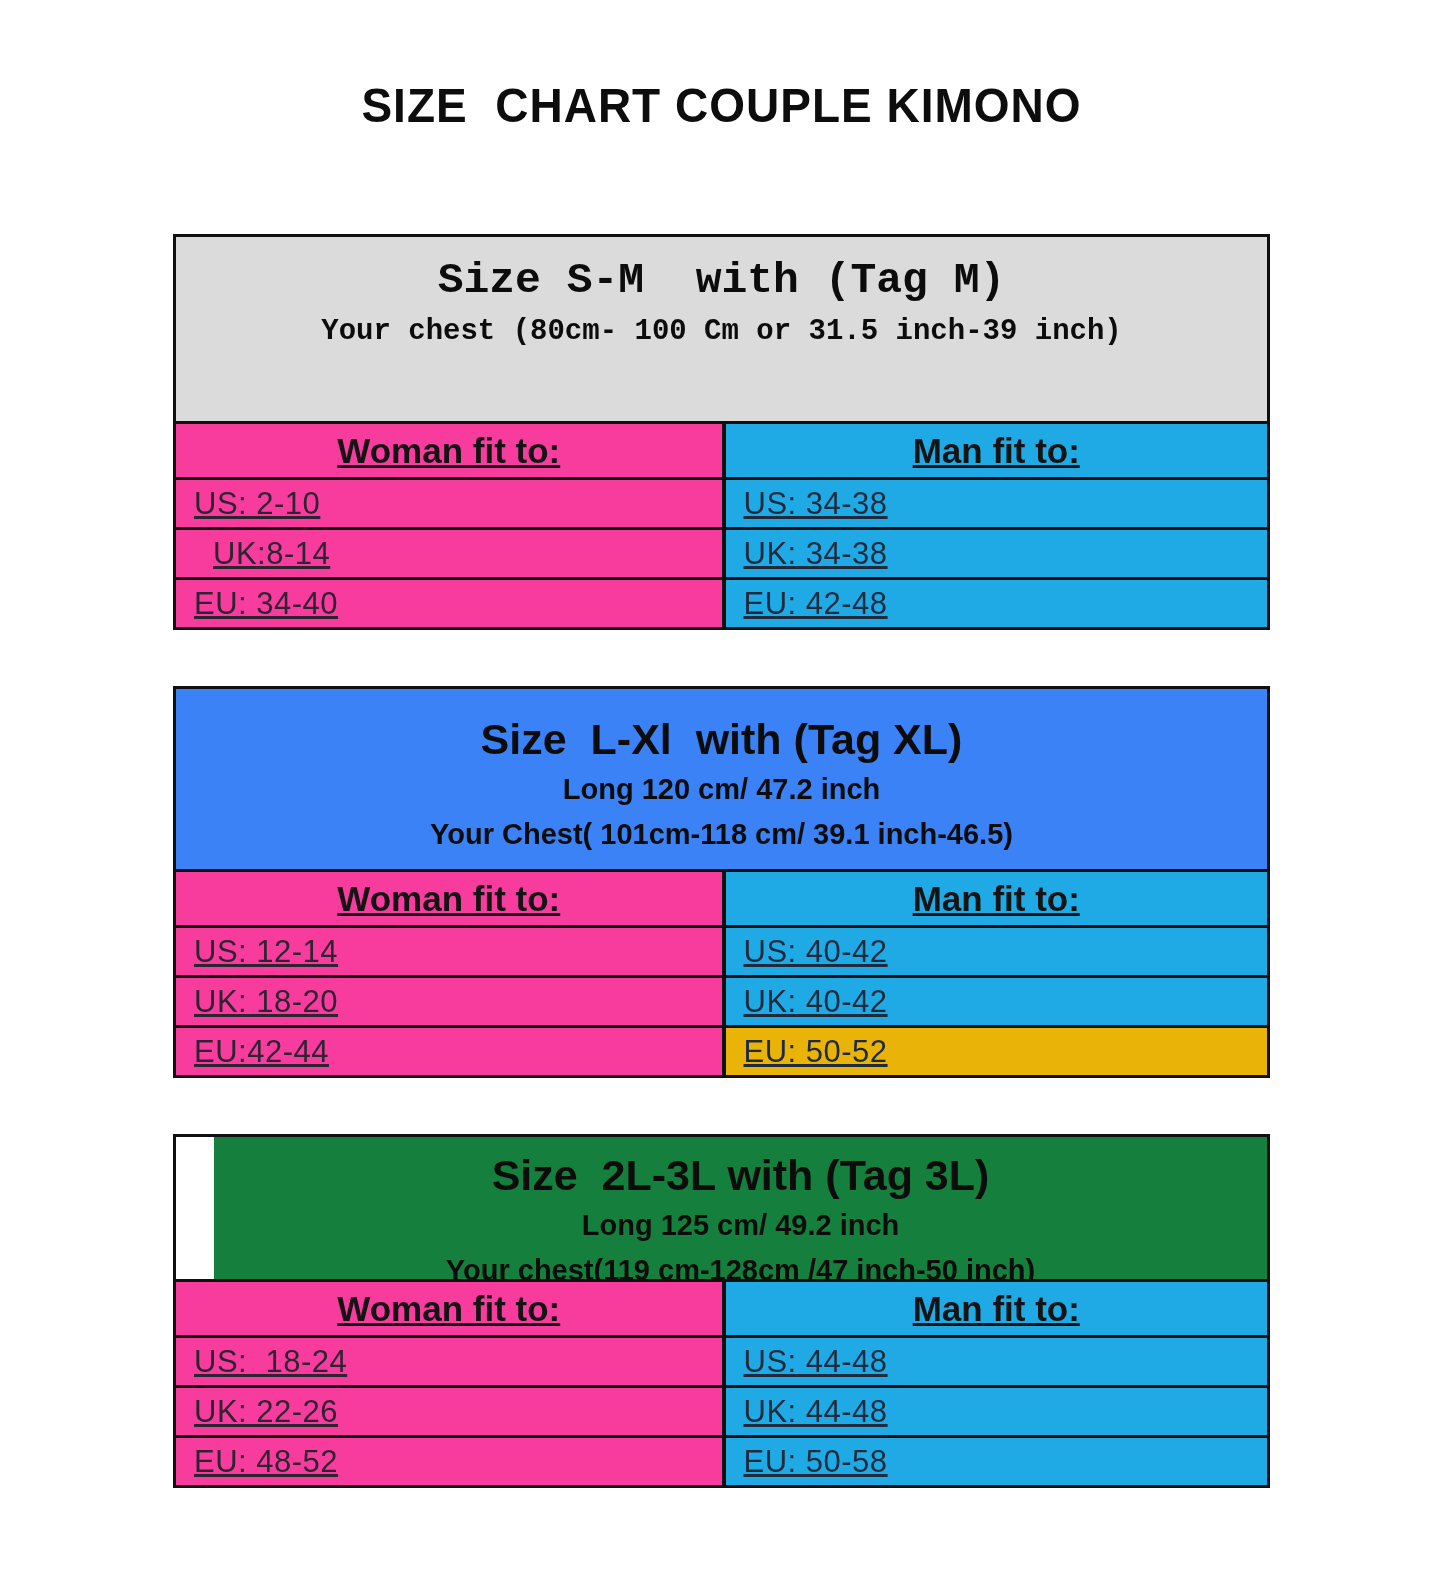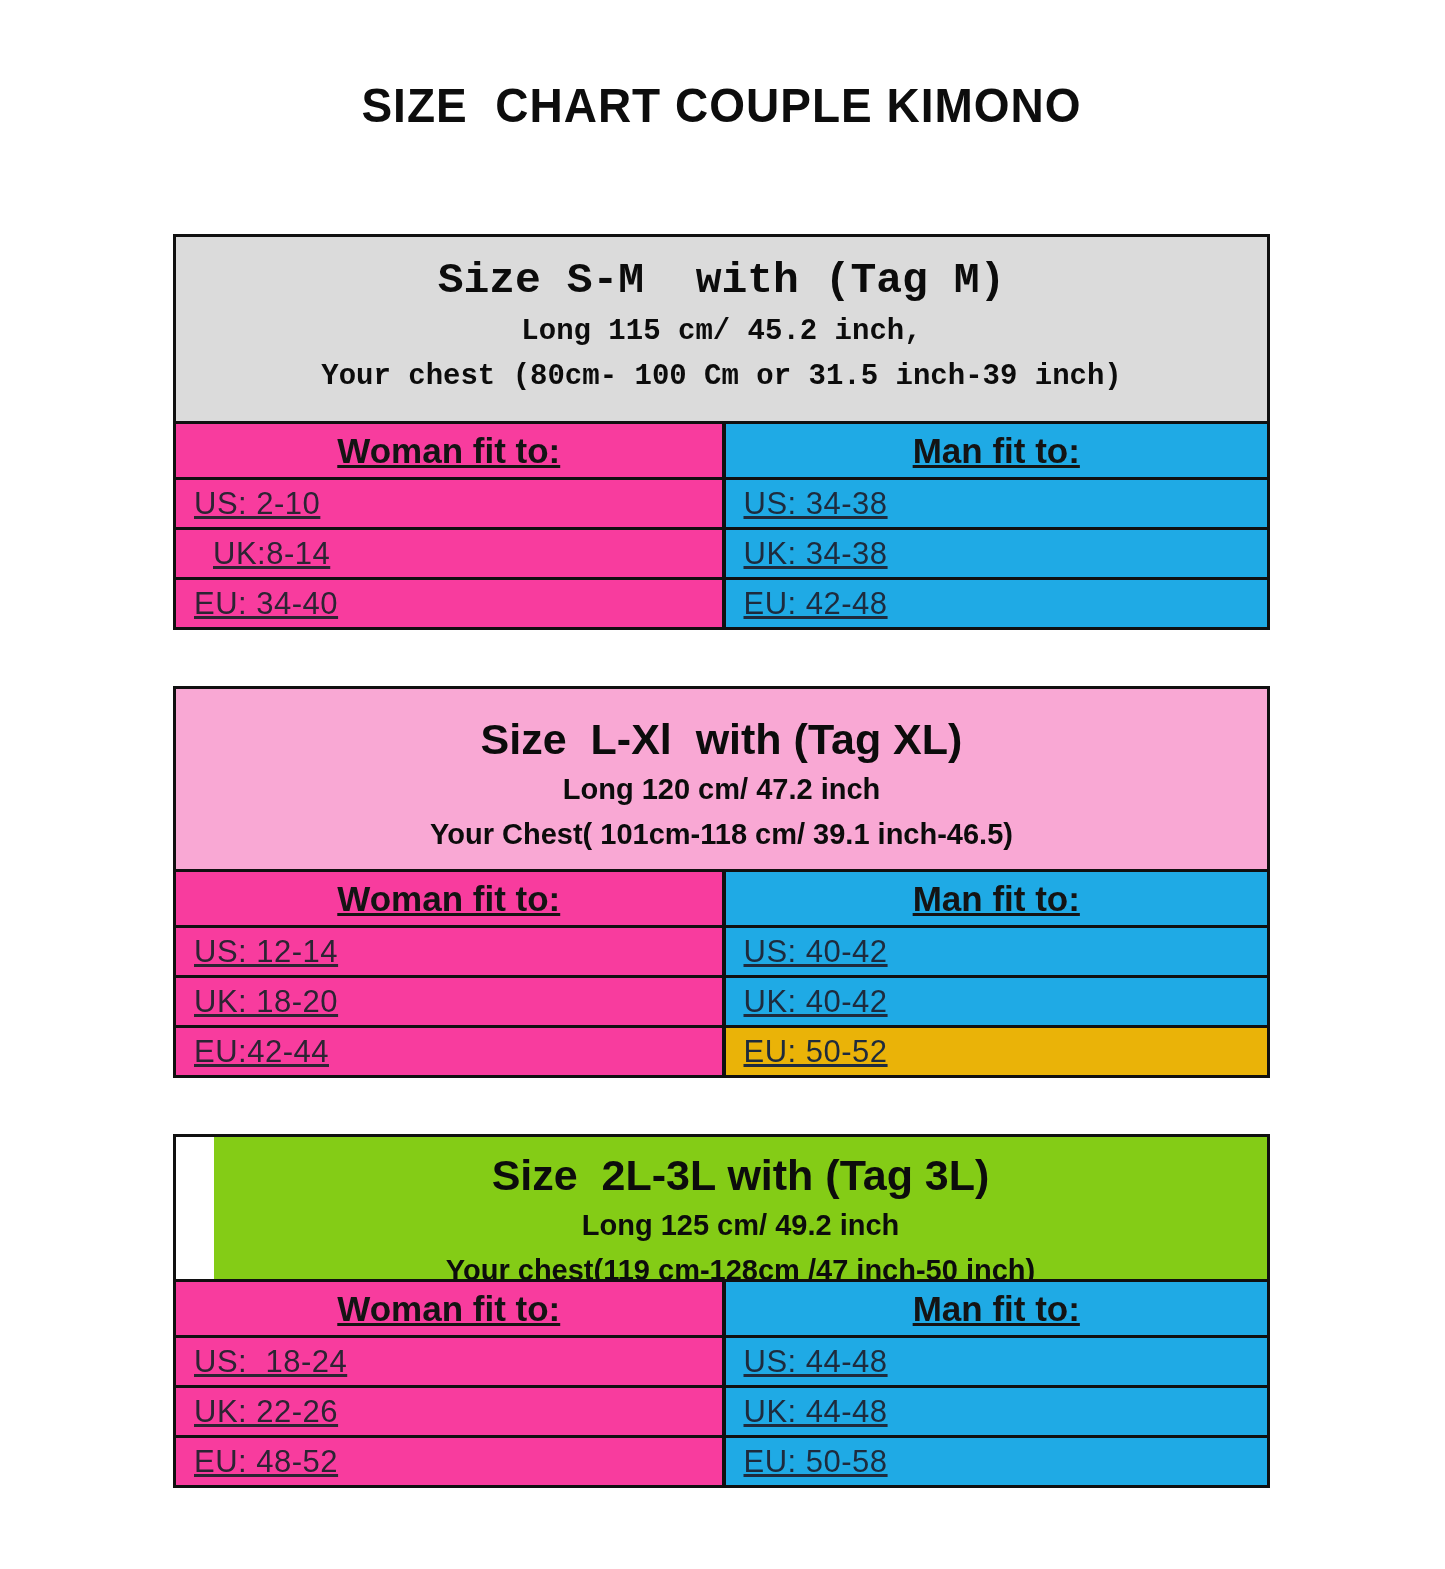--- a/index.html
+++ b/index.html
@@ -84,61 +84,60 @@
 </head>
 <body>
 
 <div class="content">
 
   <div class="page-title">SIZE  CHART COUPLE KIMONO</div>
 
   <section class="size-table t1 first">
     <div class="tbl-header" style="background: rgb(219, 219, 219);">
       <div class="tbl-title">Size S-M  with (Tag M)</div>
-      <div class="tbl-sub">Long 115 cm/ 45.2 inch,</div>
       <div class="tbl-sub">Your chest (80cm- 100 Cm or 31.5 inch-39 inch)</div>
     </div>
     <div class="grid">
       <div class="cell col-head woman-col" style="background: rgb(248, 60, 158);">Woman fit to:</div>
       <div class="cell col-head man-col" style="background: rgb(31, 170, 229);">Man fit to:</div>
 
       <div class="cell data-cell woman-col" style="background: rgb(248, 60, 158);">US: 2-10</div>
       <div class="cell data-cell man-col" style="background: rgb(31, 170, 229);">US: 34-38</div>
 
       <div class="cell data-cell woman-col" style="background: rgb(248, 60, 158); padding-left: 37px;">UK:8-14</div>
       <div class="cell data-cell man-col" style="background: rgb(31, 170, 229);">UK: 34-38</div>
 
       <div class="cell data-cell woman-col" style="background: rgb(248, 60, 158);">EU: 34-40</div>
       <div class="cell data-cell man-col" style="background: rgb(31, 170, 229);">EU: 42-48</div>
     </div>
   </section>
 
   <section class="size-table t2">
-    <div class="tbl-header" style="background: #f9a8d4;">
+    <div class="tbl-header" style="background: #3b82f6;">
       <div class="tbl-title">Size  L-Xl  with (Tag XL)</div>
       <div class="tbl-sub">Long 120 cm/ 47.2 inch</div>
       <div class="tbl-sub">Your Chest( 101cm-118 cm/ 39.1 inch-46.5)</div>
     </div>
     <div class="grid">
       <div class="cell col-head woman-col" style="background: rgb(248, 60, 158);">Woman fit to:</div>
       <div class="cell col-head man-col" style="background: rgb(31, 170, 229);">Man fit to:</div>
 
       <div class="cell data-cell woman-col" style="background: rgb(248, 60, 158);">US: 12-14</div>
       <div class="cell data-cell man-col" style="background: rgb(31, 170, 229);">US: 40-42</div>
 
       <div class="cell data-cell woman-col" style="background: rgb(248, 60, 158);">UK: 18-20</div>
       <div class="cell data-cell man-col" style="background: rgb(31, 170, 229);">UK: 40-42</div>
 
       <div class="cell data-cell woman-col" style="background: rgb(248, 60, 158);">EU:42-44</div>
       <div class="cell data-cell man-col" style="background: #eab308;">EU: 50-52</div>
     </div>
   </section>
 
   <section class="size-table t3">
-    <div class="tbl-header" style="background: #84cc16; margin-left: 38px;">
+    <div class="tbl-header" style="background: #15803d; margin-left: 38px;">
       <div class="tbl-title">Size  2L-3L with (Tag 3L)</div>
       <div class="tbl-sub">Long 125 cm/ 49.2 inch</div>
       <div class="tbl-sub">Your chest(119 cm-128cm /47 inch-50 inch)</div>
     </div>
     <div class="grid">
       <div class="cell col-head woman-col" style="background: rgb(248, 60, 158);">Woman fit to:</div>
       <div class="cell col-head man-col" style="background: rgb(31, 170, 229);">Man fit to:</div>
 
       <div class="cell data-cell woman-col" style="background: rgb(248, 60, 158);">US:  18-24</div>
       <div class="cell data-cell man-col" style="background: rgb(31, 170, 229);">US: 44-48</div>

